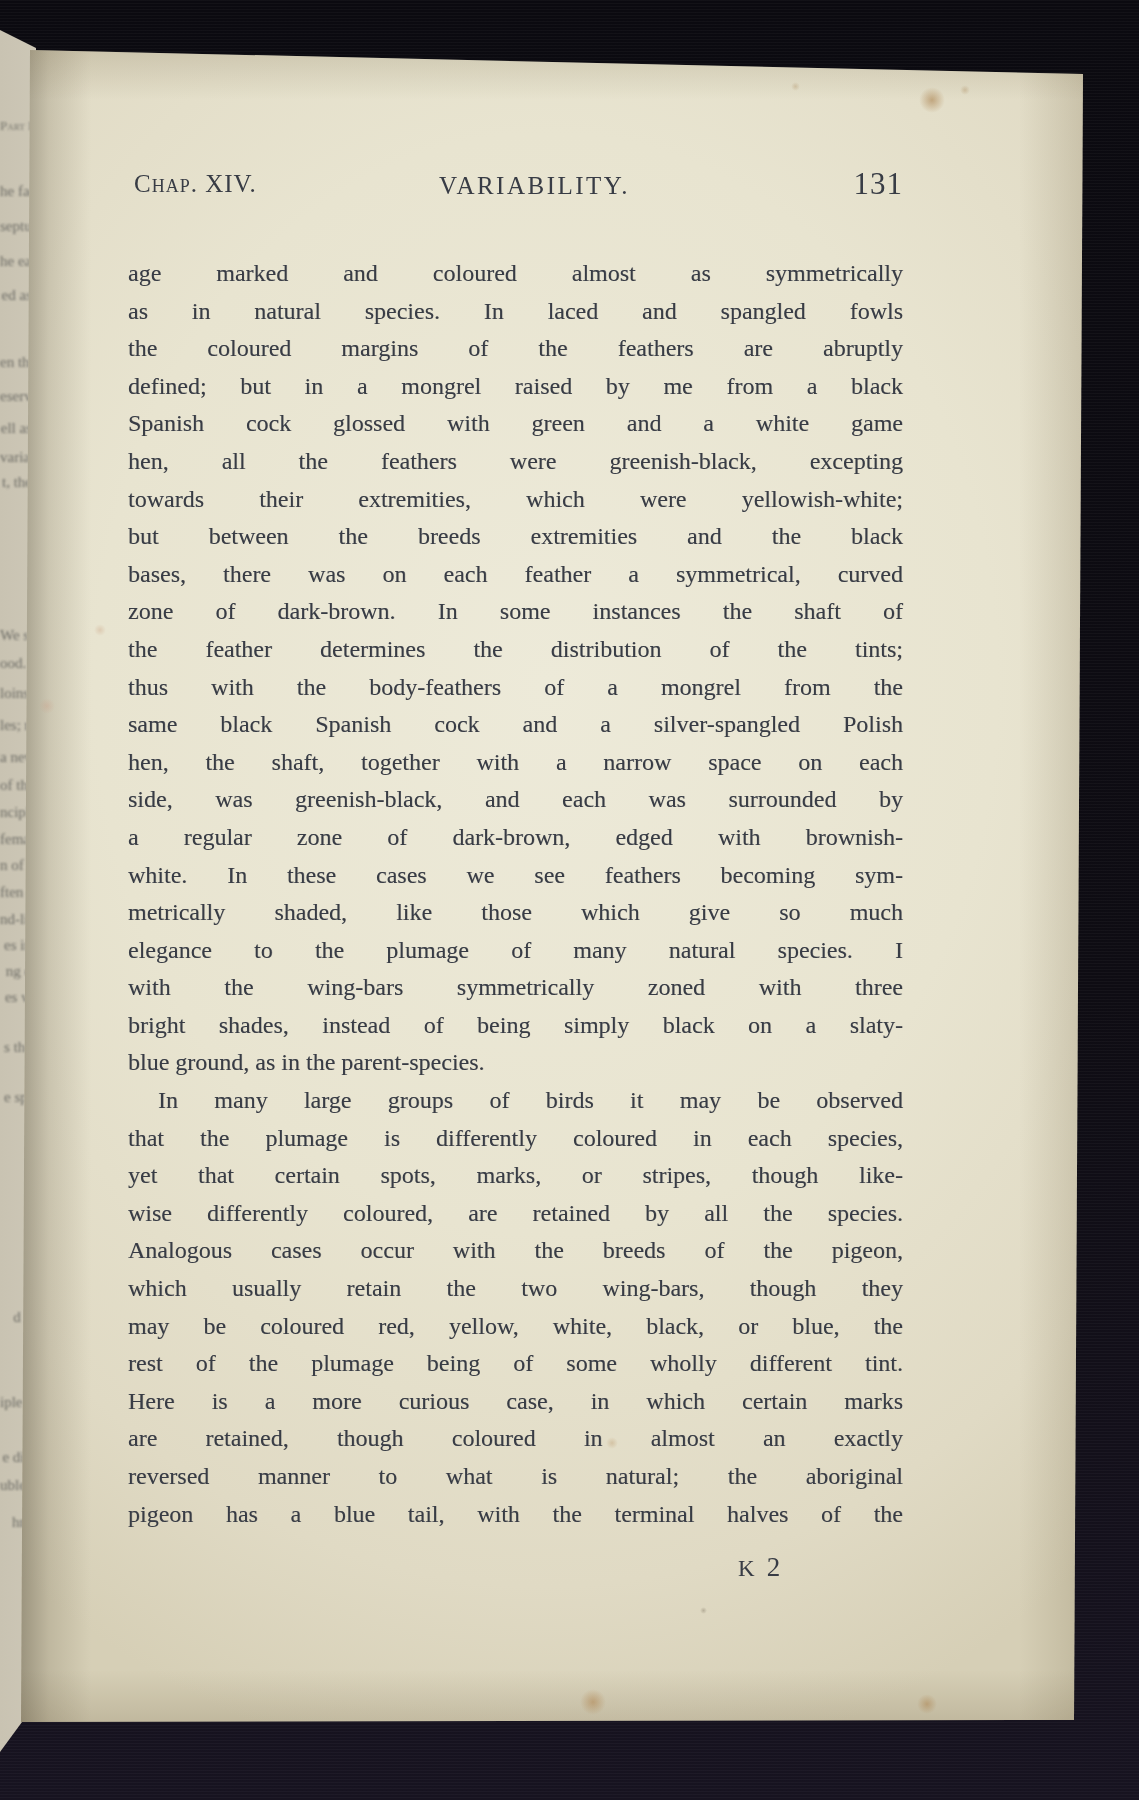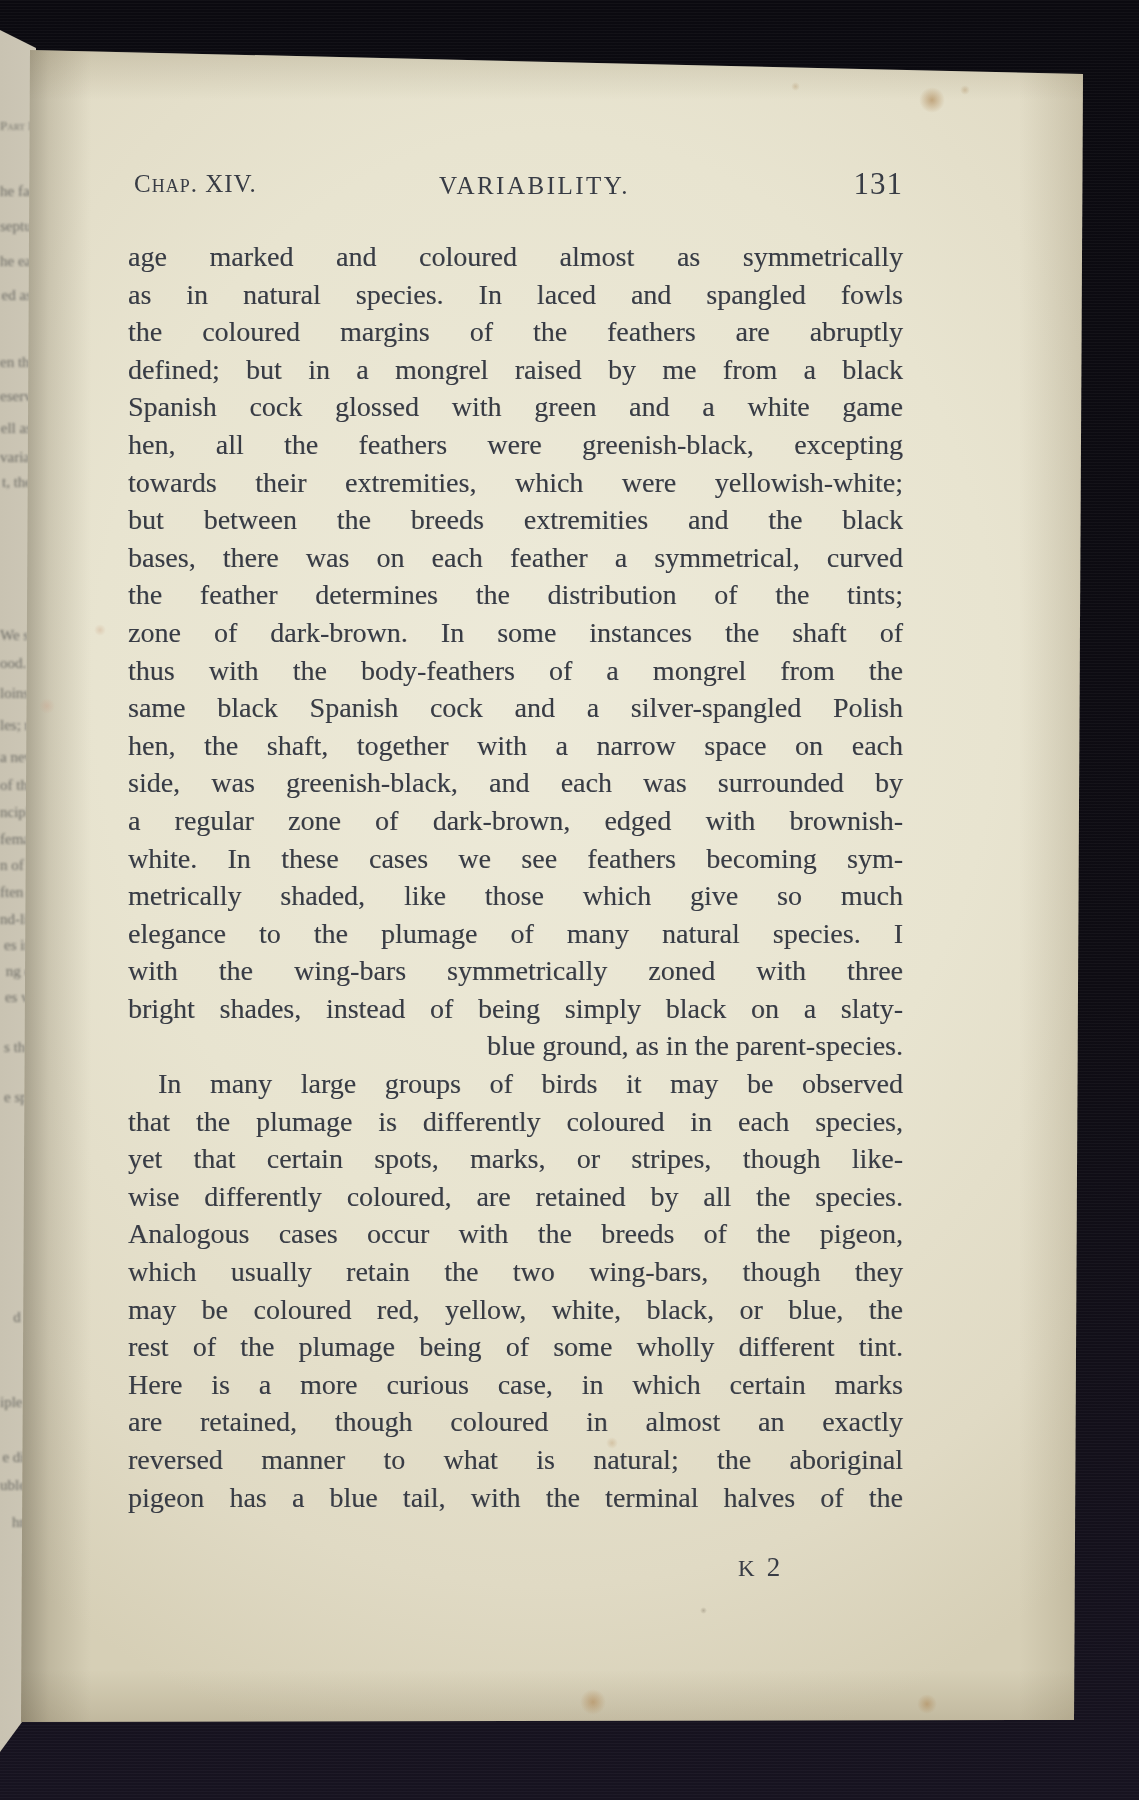--- a/index.html
+++ b/index.html
@@ -86,29 +86,29 @@
     position: absolute; left: 0; top: 6px; width: 775px;
     text-align: center; padding-left: 38px; box-sizing: border-box;
     font-size: 25px; letter-spacing: 2.5px;
   }
   .page-number {
     position: absolute; right: 0; top: 0; 
     font-size: 31px; letter-spacing: 1px;
   }
 
   .text-block {
-    position: absolute; left: 128px; top: 240px; width: 775px;
-    font-size: 28px;
+    position: absolute; left: 128px; top: 256px; width: 775px;
+    font-size: 24px;
     text-shadow: 0.4px 0.4px 0.3px rgba(56,60,69,0.35);
   }
   .line {
     height: 37.6px;
     line-height: 34px;
     white-space: nowrap;
-    text-align: right;
+    text-align: left;
   }
   .line.just { text-align: justify; text-align-last: justify; white-space: normal; }
   .line.indent { text-indent: 30px; }
 
   .signature {
     position: absolute; left: 738px; top: 1552px;
     font-size: 27px;
   }
   .signature .sig-k { font-size: 23px; letter-spacing: 0; }
   .signature .sig-n { margin-left: 12px; }
@@ -165,22 +165,22 @@
   <div class="text-block ink">
       <div class="line just">age marked and coloured almost as symmetrically</div>
       <div class="line just">as in natural species. In laced and spangled fowls</div>
       <div class="line just">the coloured margins of the feathers are abruptly</div>
       <div class="line just">defined; but in a mongrel raised by me from a black</div>
       <div class="line just">Spanish cock glossed with green and a white game</div>
       <div class="line just">hen, all the feathers were greenish-black, excepting</div>
       <div class="line just">towards their extremities, which were yellowish-white;</div>
       <div class="line just">but between the breeds extremities and the black</div>
       <div class="line just">bases, there was on each feather a symmetrical, curved</div>
+      <div class="line just">zone of dark-brown. In some instances the shaft of</div>
       <div class="line just">the feather determines the distribution of the tints;</div>
-      <div class="line just">zone of dark-brown. In some instances the shaft of</div>
       <div class="line just">thus with the body-feathers of a mongrel from the</div>
       <div class="line just">same black Spanish cock and a silver-spangled Polish</div>
       <div class="line just">hen, the shaft, together with a narrow space on each</div>
       <div class="line just">side, was greenish-black, and each was surrounded by</div>
       <div class="line just">a regular zone of dark-brown, edged with brownish-</div>
       <div class="line just">white. In these cases we see feathers becoming sym-</div>
       <div class="line just">metrically shaded, like those which give so much</div>
       <div class="line just">elegance to the plumage of many natural species. I</div>
       <div class="line just">with the wing-bars symmetrically zoned with three</div>
       <div class="line just">bright shades, instead of being simply black on a slaty-</div>

